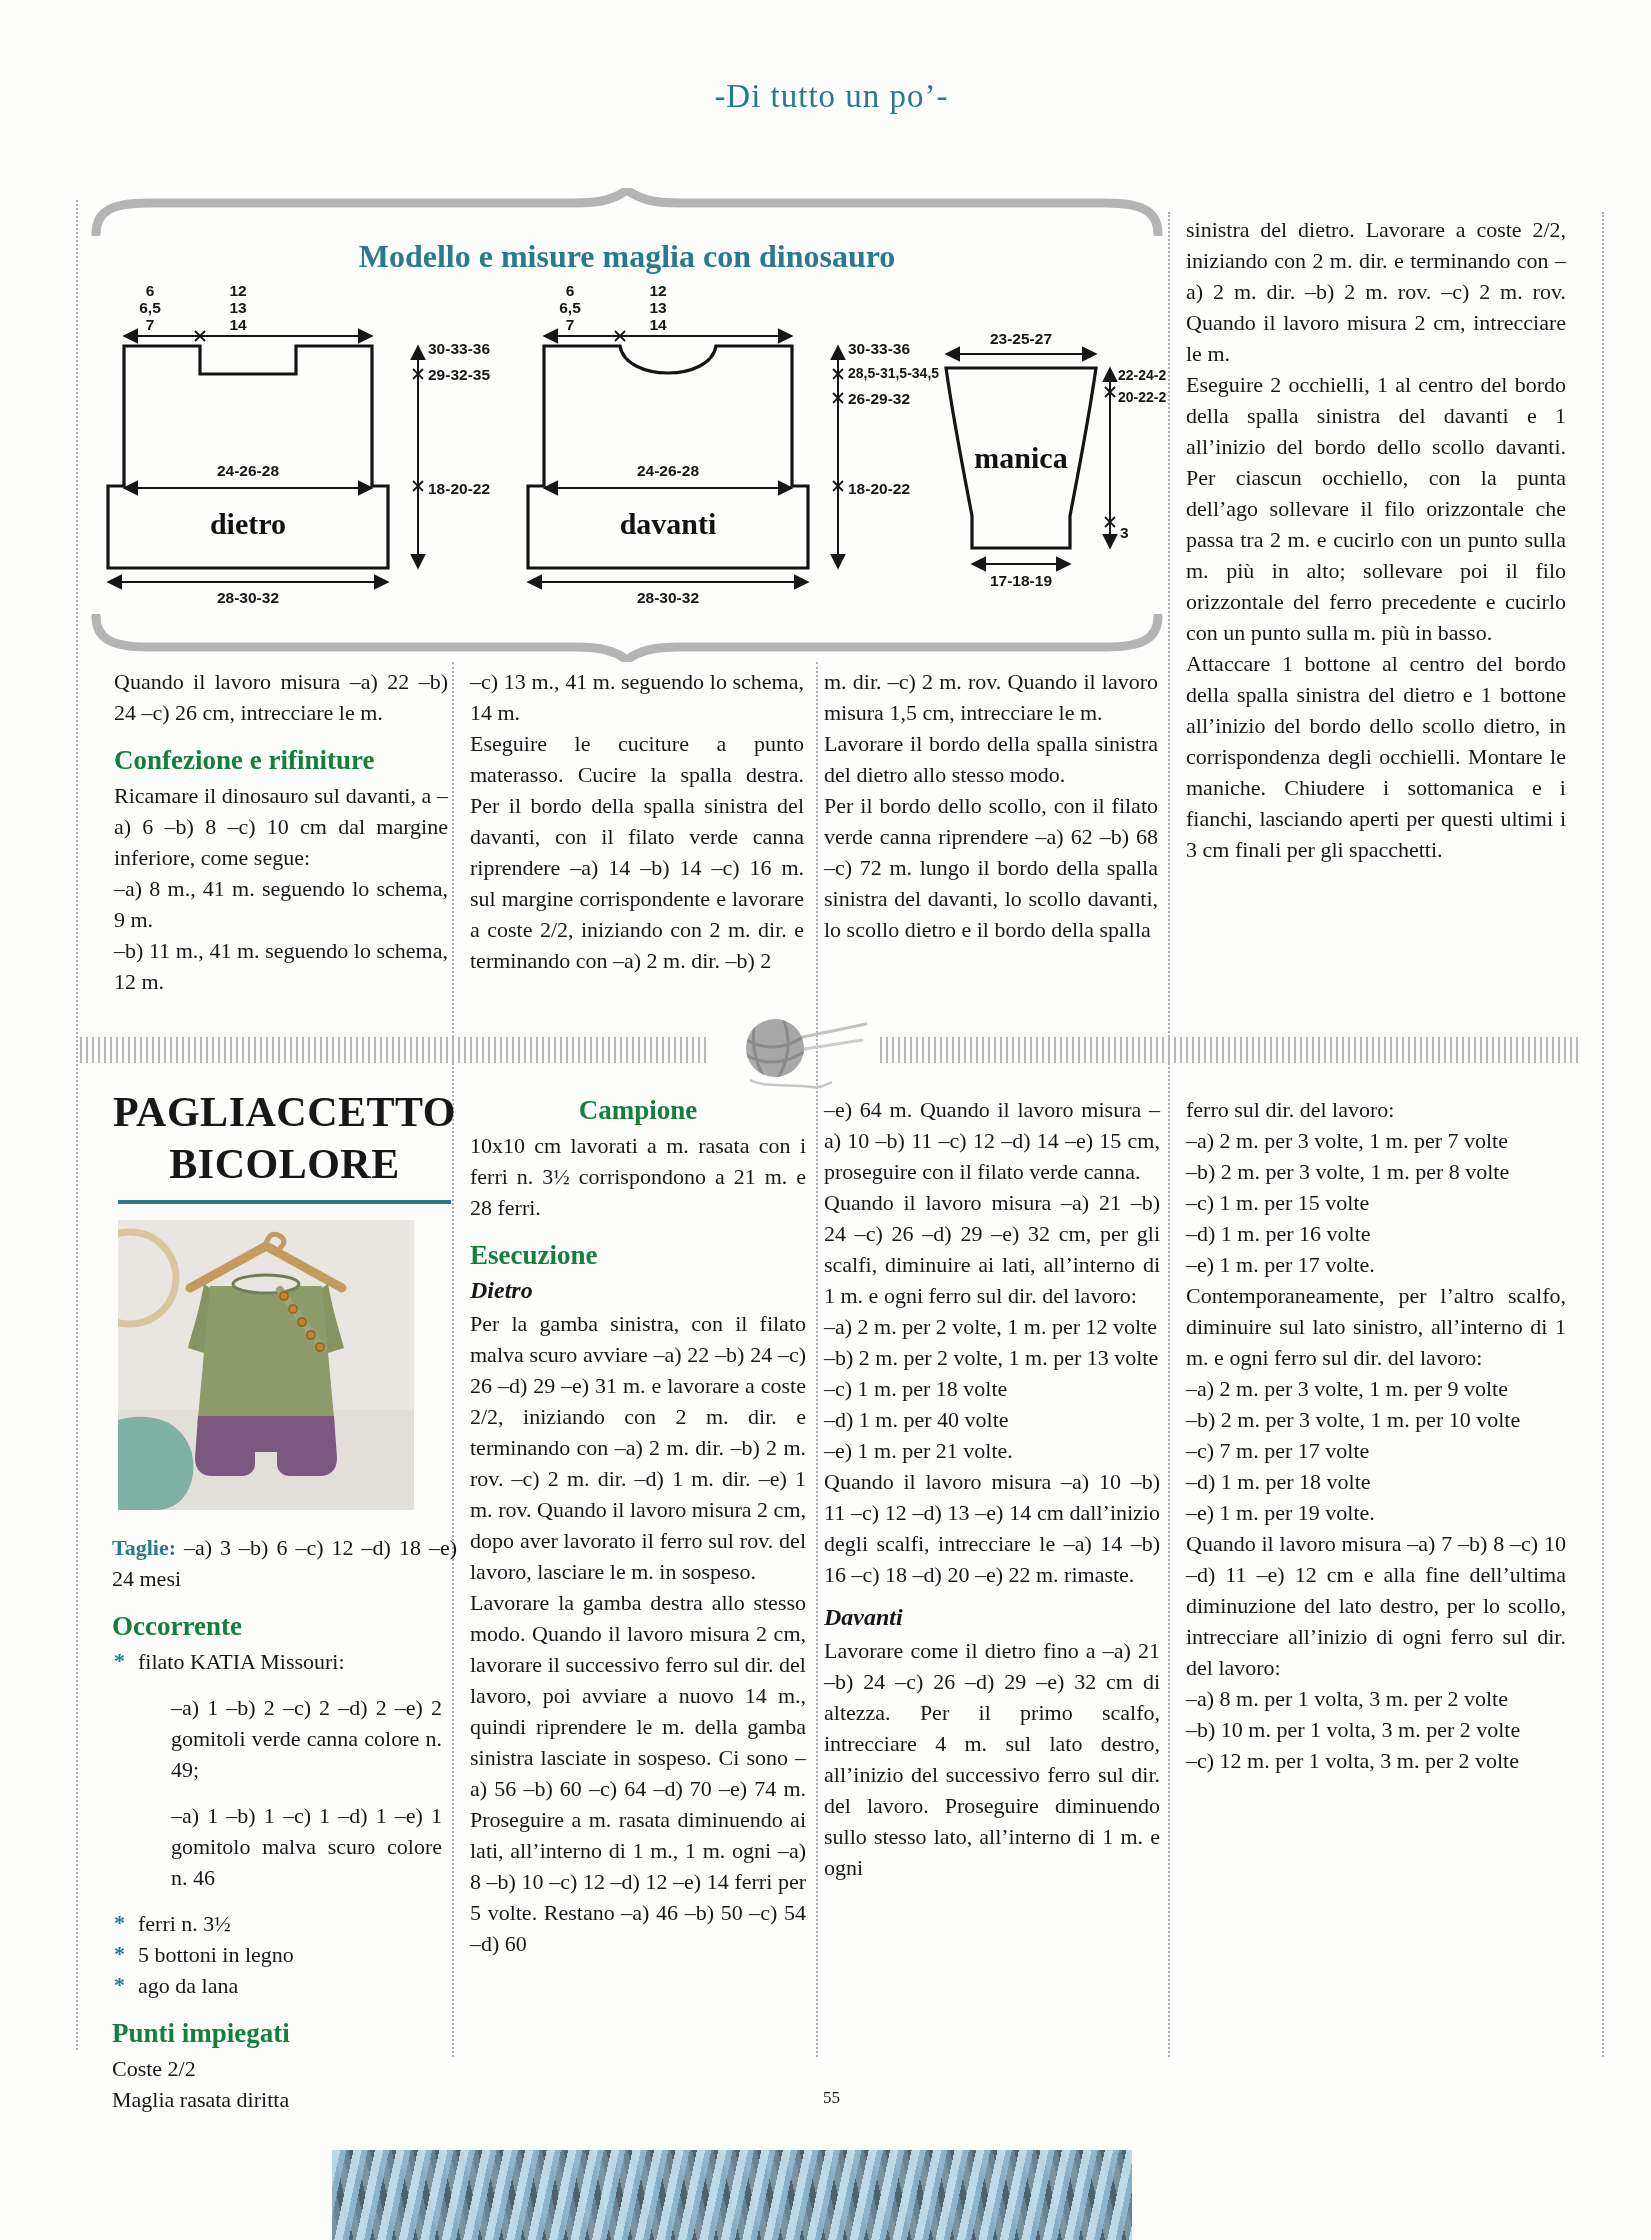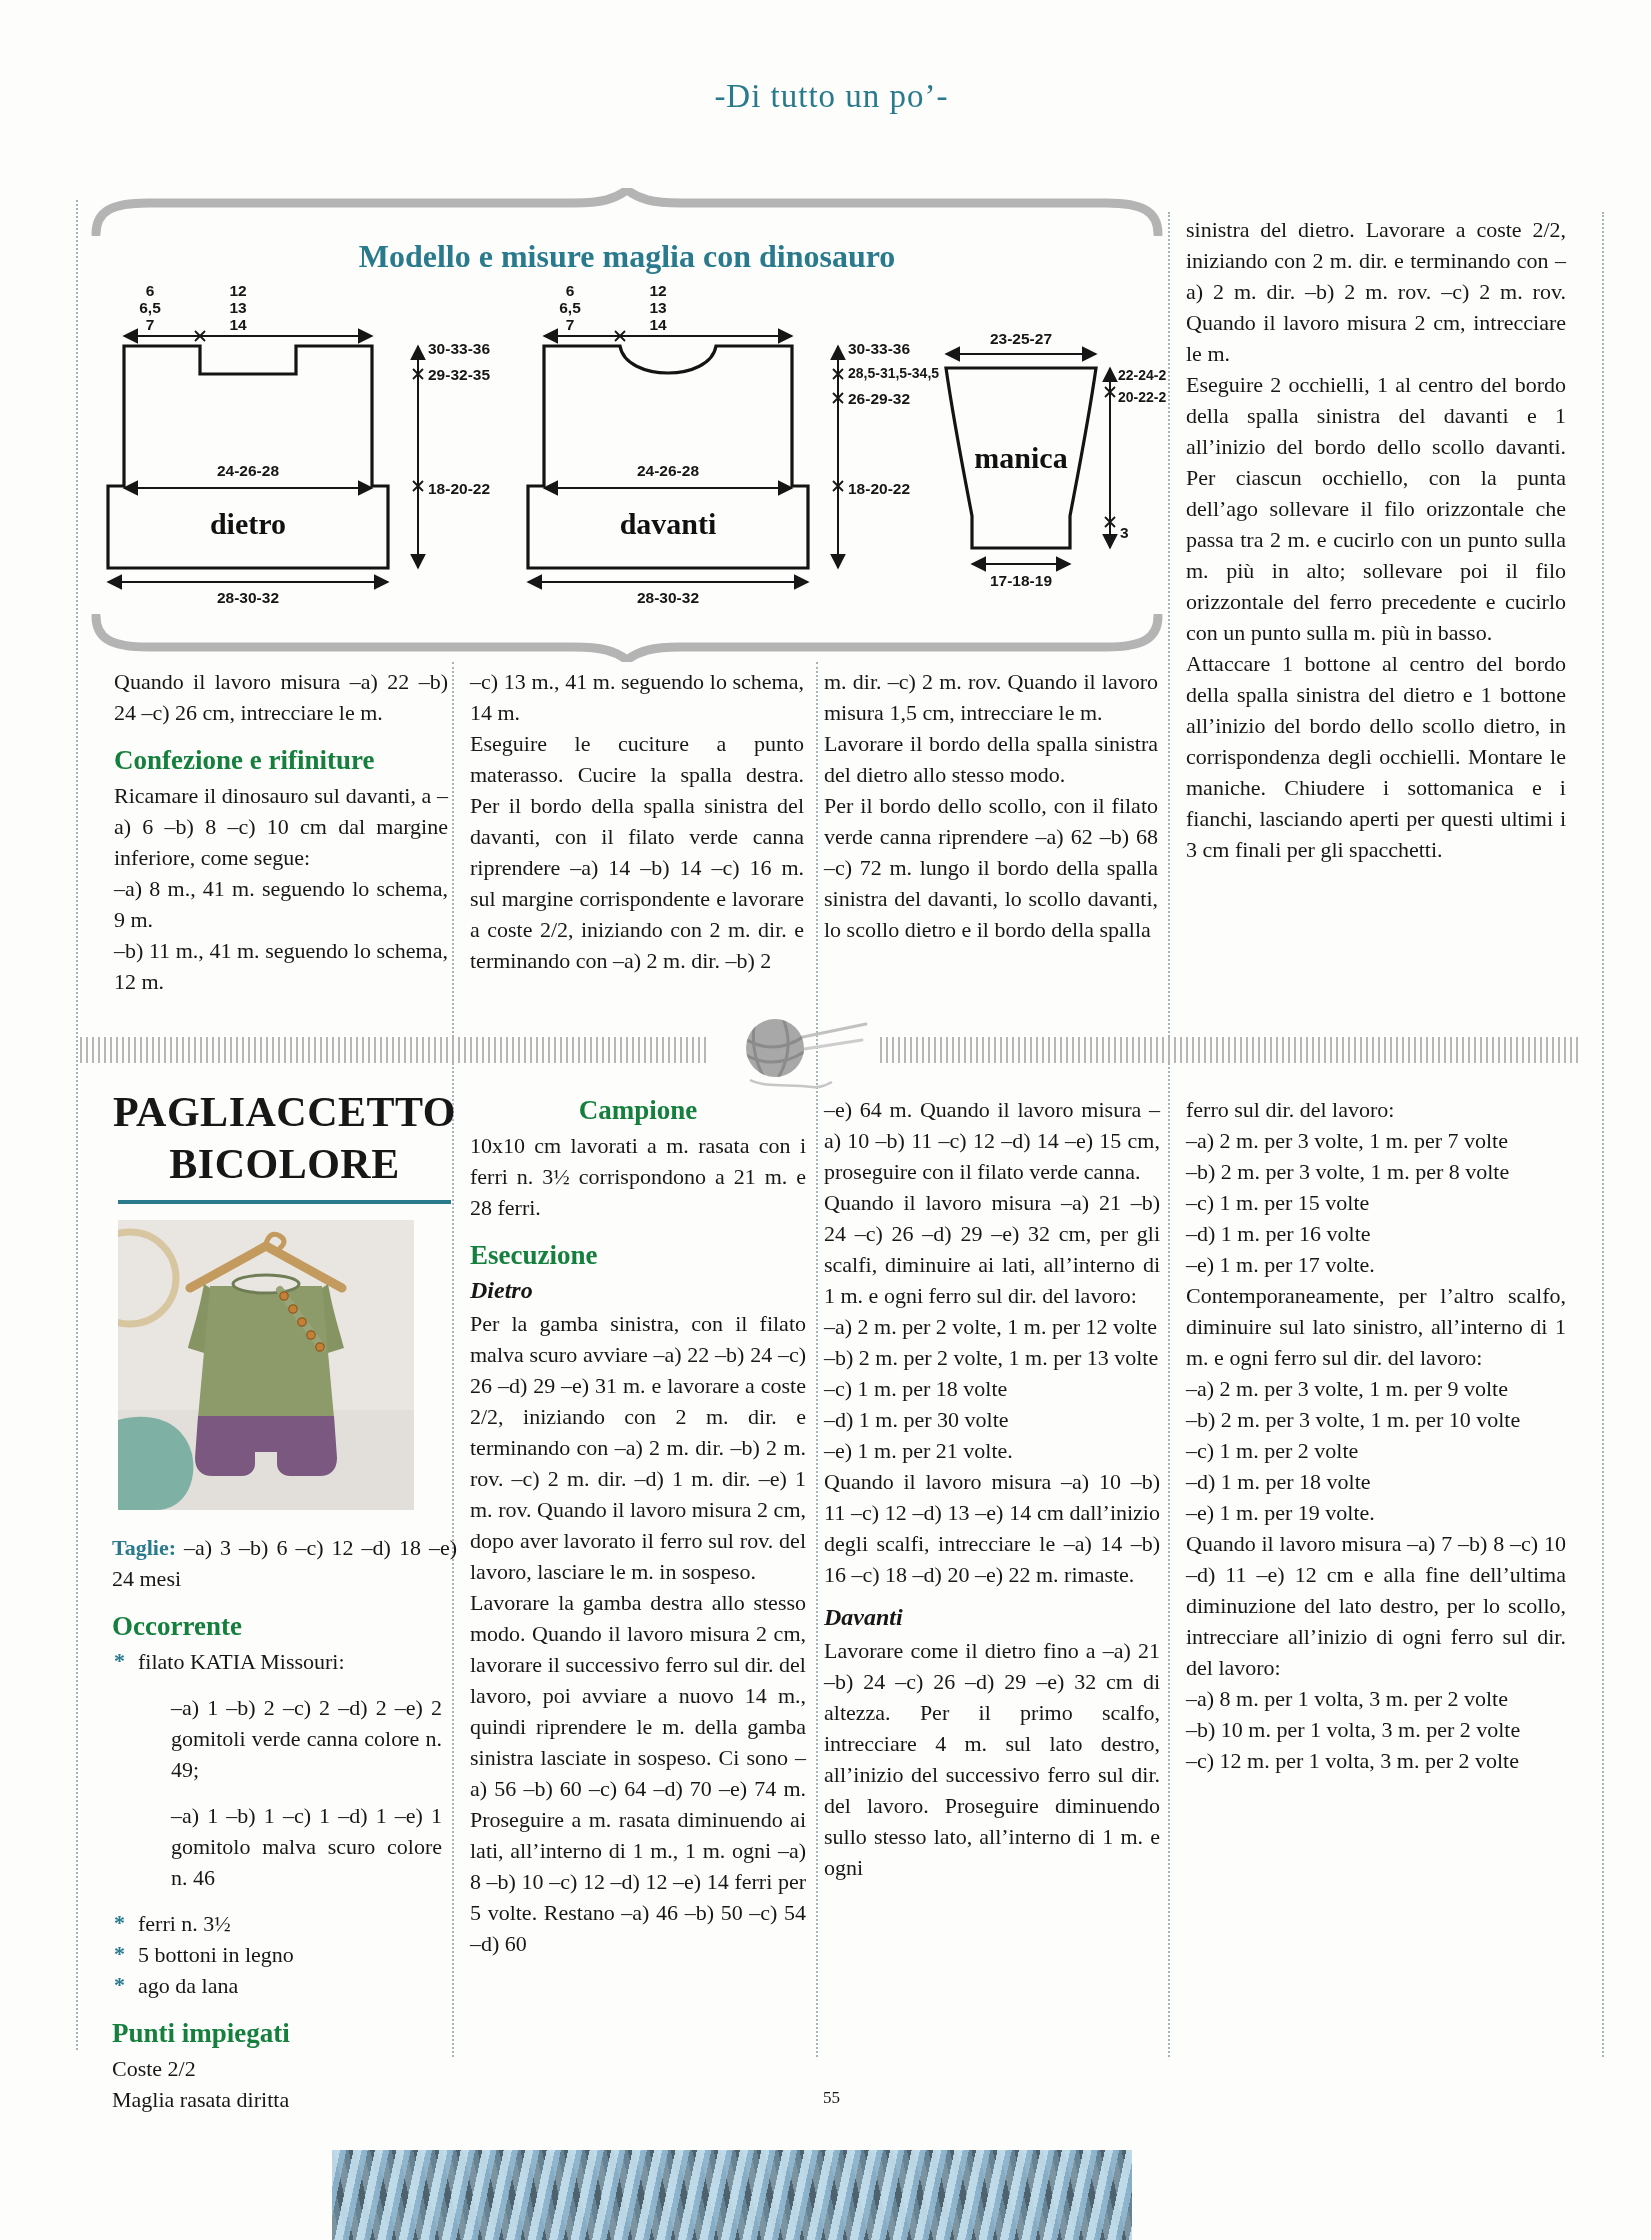--- a/index.html
+++ b/index.html
@@ -245,38 +245,38 @@
     <p class="p">Per la gamba sinistra, con il filato malva scuro avviare –a) 22 –b) 24 –c) 26 –d) 29 –e) 31 m. e lavorare a coste 2/2, iniziando con 2 m. dir. e terminando con –a) 2 m. dir. –b) 2 m. rov. –c) 2 m. dir. –d) 1 m. dir. –e) 1 m. rov. Quando il lavoro misura 2 cm, dopo aver lavorato il ferro sul rov. del lavoro, lasciare le m. in sospeso.</p>
     <p class="p">Lavorare la gamba destra allo stesso modo. Quando il lavoro misura 2 cm, lavorare il successivo ferro sul dir. del lavoro, poi avviare a nuovo 14 m., quindi riprendere le m. della gamba sinistra lasciate in sospeso. Ci sono –a) 56 –b) 60 –c) 64 –d) 70 –e) 74 m. Proseguire a m. rasata diminuendo ai lati, all’interno di 1 m., 1 m. ogni –a) 8 –b) 10 –c) 12 –d) 12 –e) 14 ferri per 5 volte. Restano –a) 46 –b) 50 –c) 54 –d) 60</p>
   </div>
 
   <div class="col" style="left:824px;top:1094px;width:336px;">
     <p class="p">–e) 64 m. Quando il lavoro misura –a) 10 –b) 11 –c) 12 –d) 14 –e) 15 cm, proseguire con il filato verde canna.</p>
     <p class="p">Quando il lavoro misura –a) 21 –b) 24 –c) 26 –d) 29 –e) 32 cm, per gli scalfi, diminuire ai lati, all’interno di 1 m. e ogni ferro sul dir. del lavoro:</p>
     <p class="p">–a) 2 m. per 2 volte, 1 m. per 12 volte</p>
     <p class="p">–b) 2 m. per 2 volte, 1 m. per 13 volte</p>
     <p class="p">–c) 1 m. per 18 volte</p>
-    <p class="p">–d) 1 m. per 30 volte</p>
+    <p class="p">–d) 1 m. per 40 volte</p>
     <p class="p">–e) 1 m. per 21 volte.</p>
     <p class="p">Quando il lavoro misura –a) 10 –b) 11 –c) 12 –d) 13 –e) 14 cm dall’inizio degli scalfi, intrecciare le –a) 14 –b) 16 –c) 18 –d) 20 –e) 22 m. rimaste.</p>
     <div class="sub">Davanti</div>
     <p class="p">Lavorare come il dietro fino a –a) 21 –b) 24 –c) 26 –d) 29 –e) 32 cm di altezza. Per il primo scalfo, intrecciare 4 m. sul lato destro, all’inizio del successivo ferro sul dir. del lavoro. Proseguire diminuendo sullo stesso lato, all’interno di 1 m. e ogni</p>
   </div>
 
   <div class="col" style="left:1186px;top:1094px;width:380px;">
     <p class="p">ferro sul dir. del lavoro:</p>
     <p class="p">–a) 2 m. per 3 volte, 1 m. per 7 volte</p>
     <p class="p">–b) 2 m. per 3 volte, 1 m. per 8 volte</p>
     <p class="p">–c) 1 m. per 15 volte</p>
     <p class="p">–d) 1 m. per 16 volte</p>
     <p class="p">–e) 1 m. per 17 volte.</p>
     <p class="p">Contemporaneamente, per l’altro scalfo, diminuire sul lato sinistro, all’interno di 1 m. e ogni ferro sul dir. del lavoro:</p>
     <p class="p">–a) 2 m. per 3 volte, 1 m. per 9 volte</p>
     <p class="p">–b) 2 m. per 3 volte, 1 m. per 10 volte</p>
-    <p class="p">–c) 1 m. per 2 volte</p>
+    <p class="p">–c) 7 m. per 17 volte</p>
     <p class="p">–d) 1 m. per 18 volte</p>
     <p class="p">–e) 1 m. per 19 volte.</p>
     <p class="p">Quando il lavoro misura –a) 7 –b) 8 –c) 10 –d) 11 –e) 12 cm e alla fine dell’ultima diminuzione del lato destro, per lo scollo, intrecciare all’inizio di ogni ferro sul dir. del lavoro:</p>
     <p class="p">–a) 8 m. per 1 volta, 3 m. per 2 volte</p>
     <p class="p">–b) 10 m. per 1 volta, 3 m. per 2 volte</p>
     <p class="p">–c) 12 m. per 1 volta, 3 m. per 2 volte</p>
   </div>
 
   <div class="page-number">55</div>
   <div class="knit"></div>

